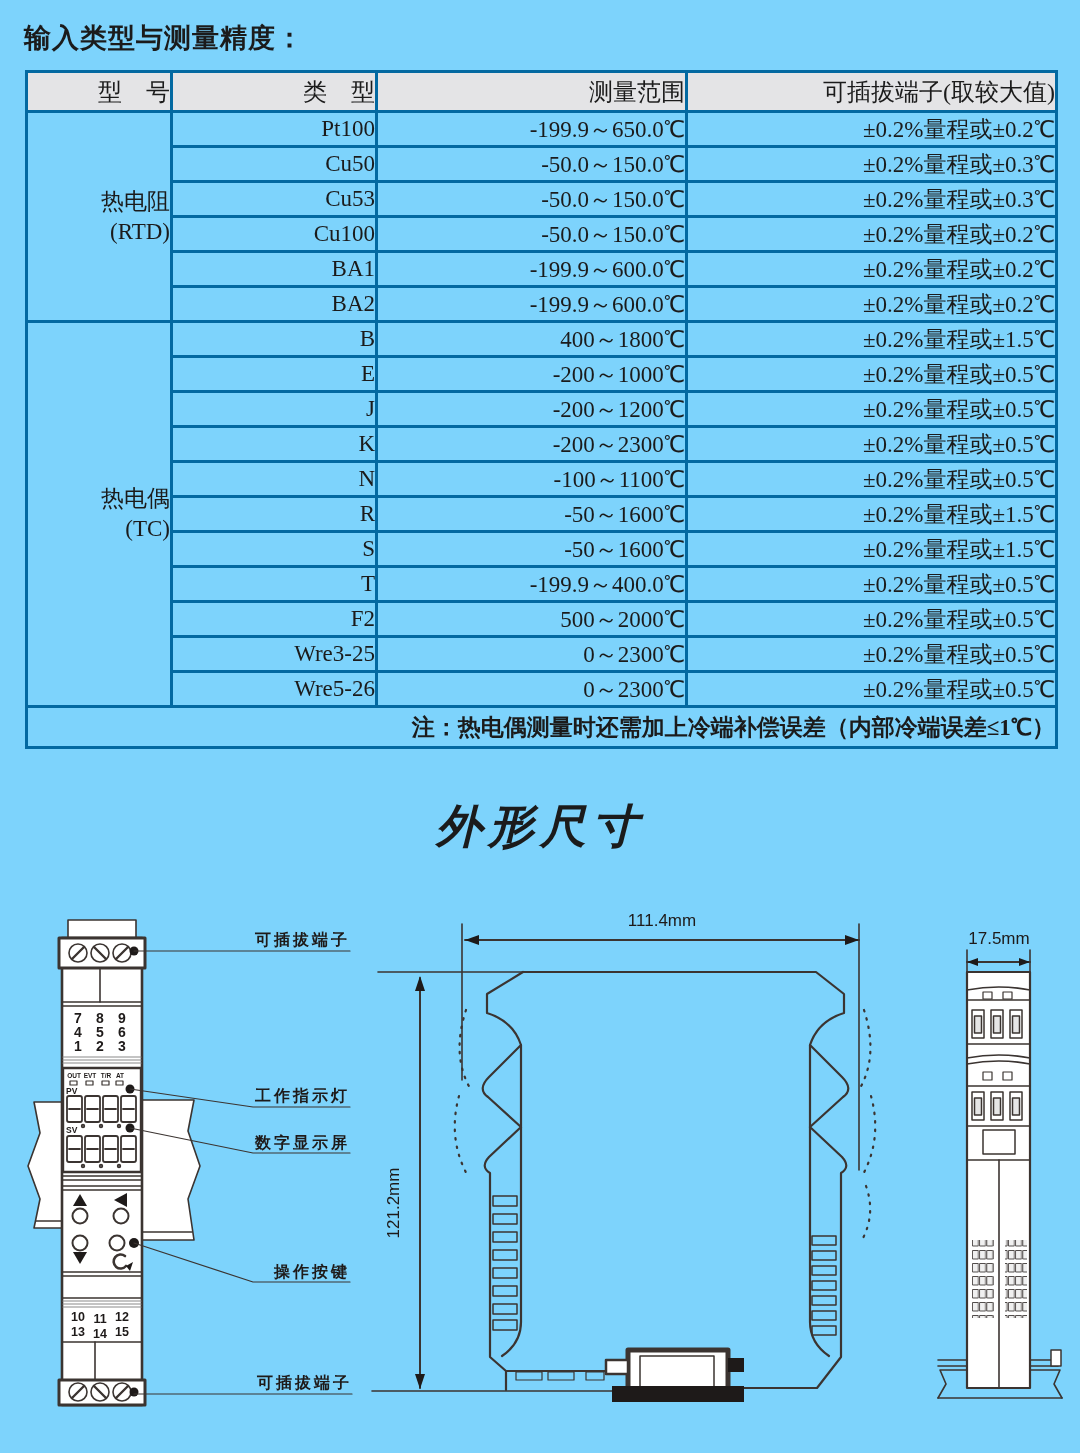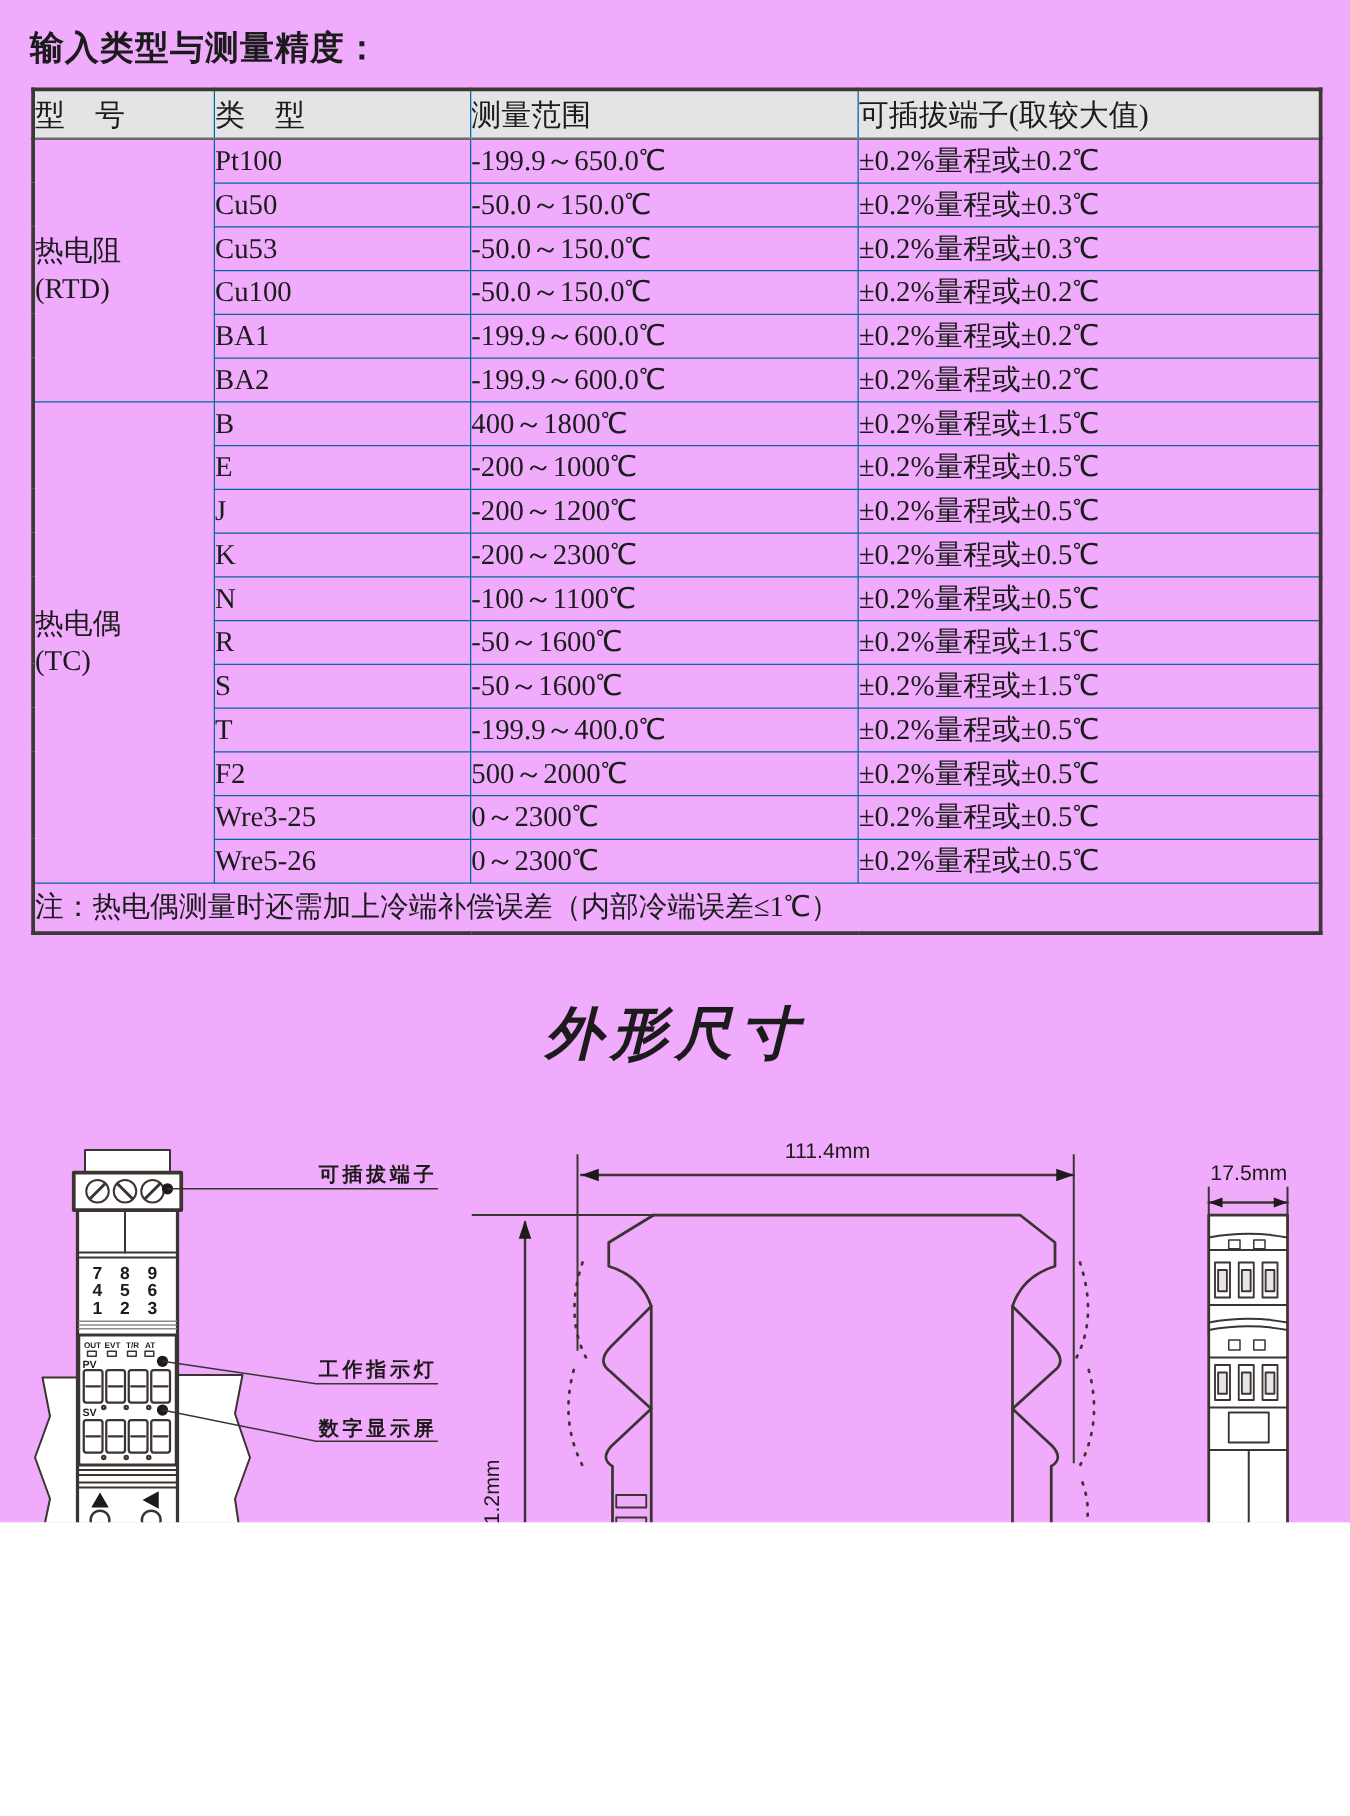--- a/index.html
+++ b/index.html
@@ -1,27 +1,27 @@
 <!DOCTYPE html>
 <html><head>
 <meta charset="utf-8">
 <style>
   html,body{margin:0;padding:0;background:#fff;}
-  .page{position:relative;width:1080px;height:1218px;background:#f0abfc;
+  .page{position:relative;width:1080px;height:1453px;background:#7dd3fc;
         font-family:"Liberation Serif",serif;color:#1b1b1b;overflow:hidden;}
   .doc-title{position:absolute;left:24px;top:20px;font-size:27px;font-weight:bold;letter-spacing:1px;}
   table.spec{position:absolute;left:25px;top:70px;width:1030px;border-collapse:collapse;
              table-layout:fixed;border:3px solid #3c3836;}
-  table.spec th,table.spec td{border:1px solid #0369a1;text-align:left;font-size:23px;
+  table.spec th,table.spec td{border:3px solid #0369a1;text-align:right;font-size:23px;
              padding:0;overflow:hidden;white-space:nowrap;}
   table.spec thead th{background:#e4e4e6;font-size:24px;font-weight:normal;height:37px;
              border-bottom:2px solid #6a6a6a;}
   table.spec tbody tr{height:35px;}
   .model-cell{font-size:23px;line-height:1.3;}
-  .note-row td{text-align:left;padding-left:12px;height:38px;font-size:23px;}
+  .note-row td{text-align:left;padding-left:12px;height:38px;font-size:23px;font-weight:bold;}
   .section2-title{position:absolute;top:796px;left:0;width:100%;text-align:center;
         font-family:"Liberation Sans",sans-serif;font-weight:bold;font-size:46px;letter-spacing:6px;font-style:italic;}
   svg.diagram{position:absolute;left:0;top:893px;}
   svg.diagram text{font-family:"Liberation Sans",sans-serif;fill:#1e1a19;}
   .lbl{font-size:16px;font-weight:bold;letter-spacing:3px;}
   .dim{font-size:17px;}
   .tiny{font-size:6.5px;font-weight:bold;}
   .pvsv{font-size:8.5px;font-weight:bold;}
   .kp{font-size:14px;font-weight:bold;}
   .kp-red{fill:#d9262c;}

